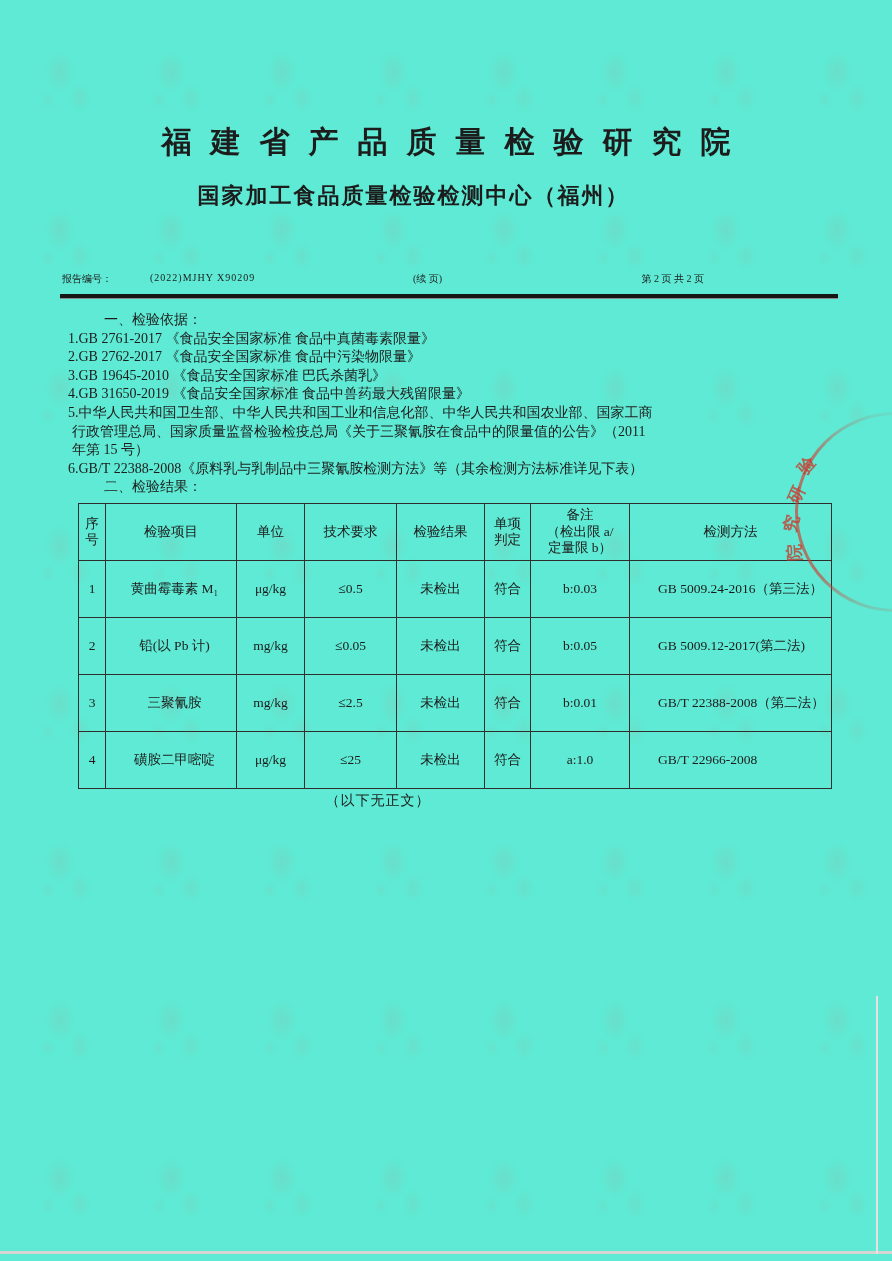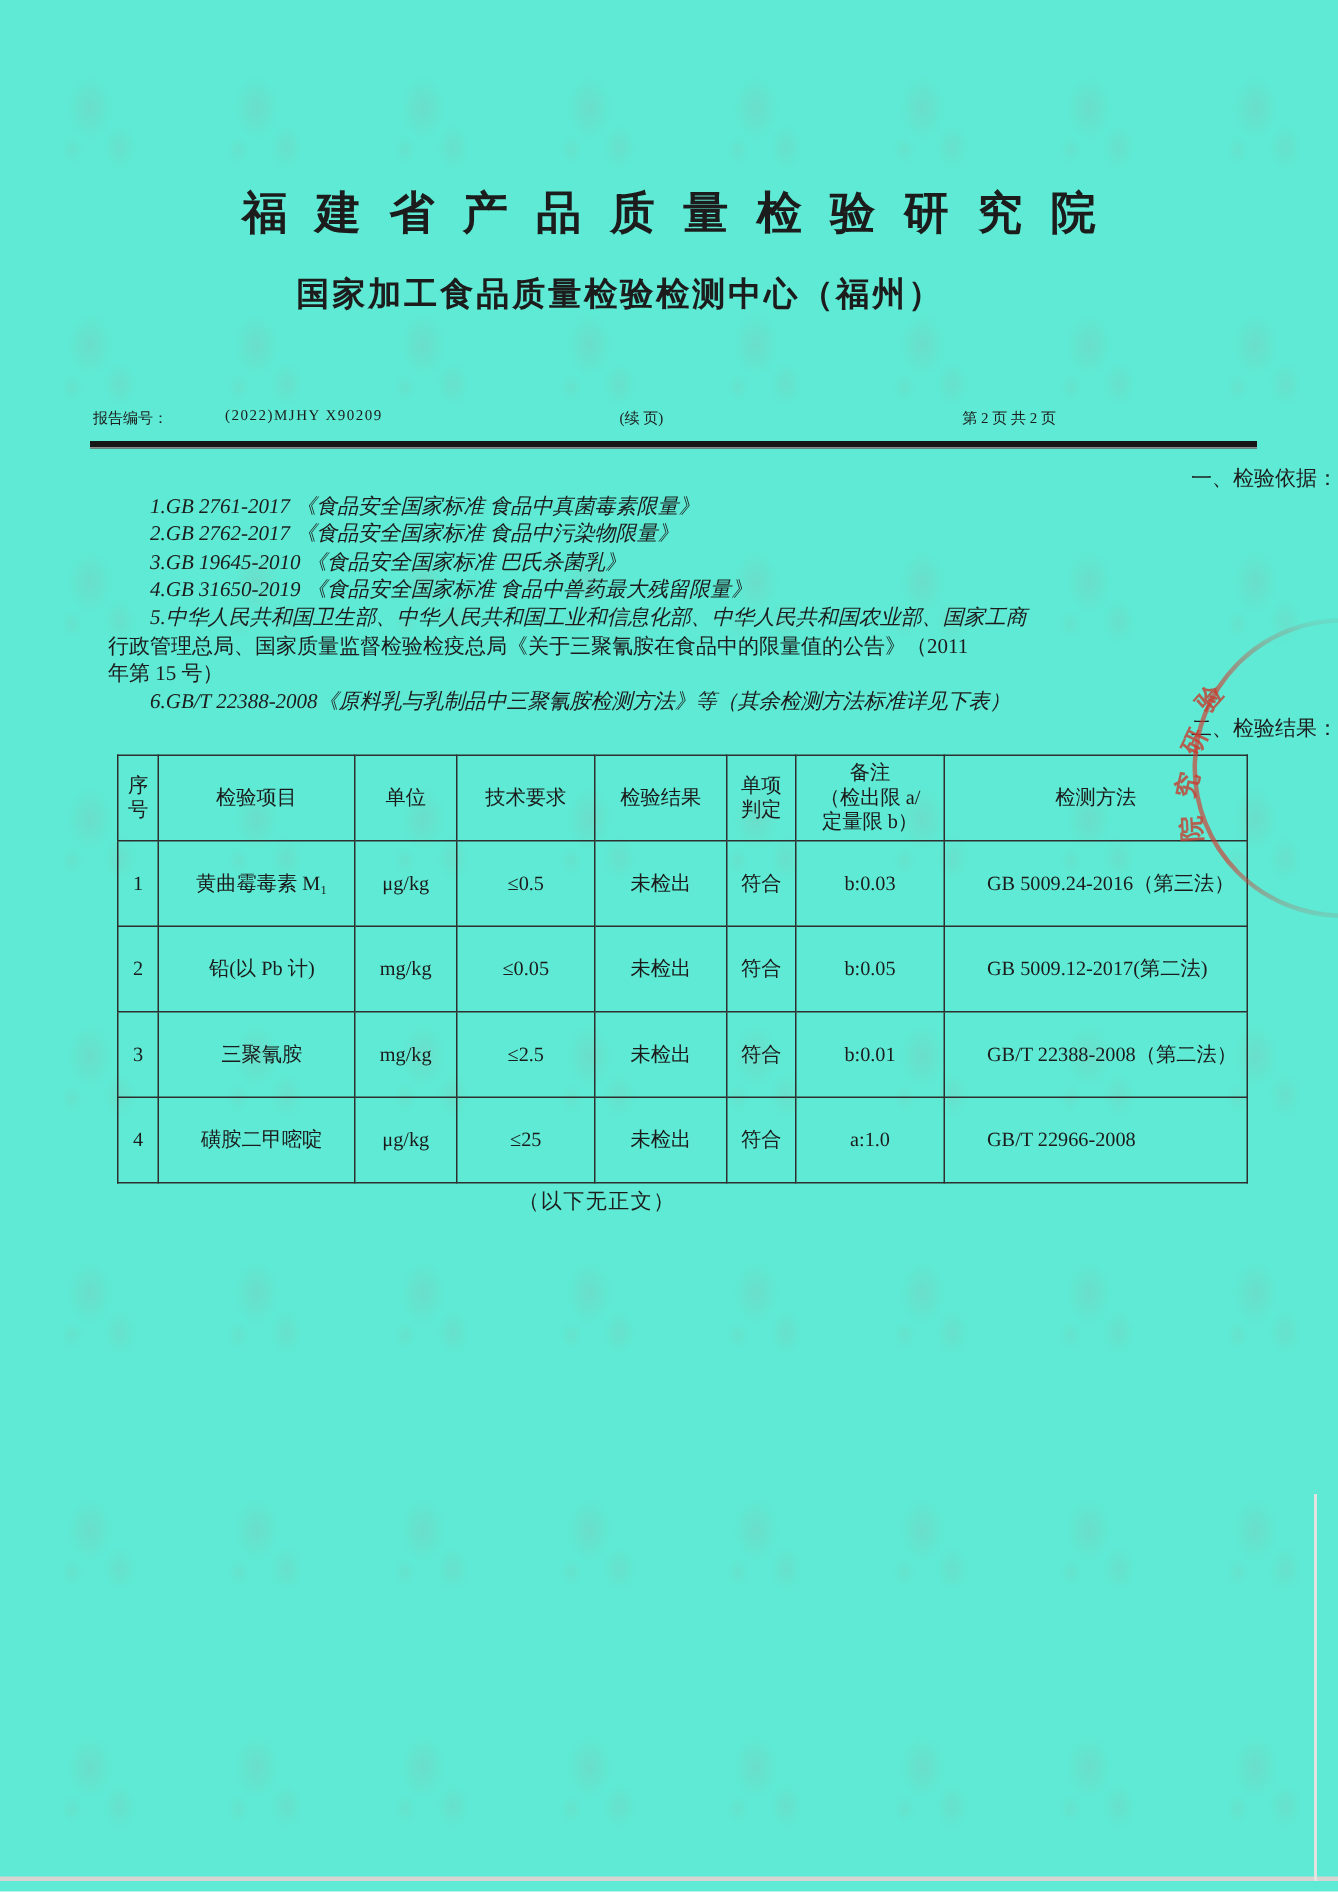--- a/index.html
+++ b/index.html
@@ -44,42 +44,42 @@
   .meta-no-label{position:absolute;left:62px;top:0;}
   .meta-no-value{position:absolute;left:150px;top:0;letter-spacing:1px;}
   .meta-cont{position:absolute;left:413px;top:0;}
   .meta-page{position:absolute;right:56px;top:0;}
   .rule-thick{
     position:absolute;top:294px;left:60px;width:778px;height:4px;
     background:#161616;border-bottom:1px solid #8a8a8a;
   }
   .text-block{position:absolute;top:311px;left:0;width:892px;font-size:14px;line-height:18.6px;}
   .tl{height:18.6px;white-space:nowrap;}
-  .tl.heading{padding-left:104px;text-align:right;}
-  .tl.item{padding-left:100px;font-style:italic;}
+  .tl.heading{padding-left:104px;}
+  .tl.item{padding-left:68px;}
   .tl.cont{padding-left:72px;}
   .results-table{
     position:absolute;top:503px;left:78px;
     border-collapse:collapse;table-layout:fixed;width:753px;
     font-size:13.5px;color:#1b1b1b;
   }
   .results-table th,.results-table td{
     border:1px solid #2e2e2e;
     text-align:center;vertical-align:middle;
     padding:0;overflow:hidden;
     font-weight:normal;
   }
   .results-table thead tr{height:57px;}
   .results-table tbody tr{height:57px;}
   .results-table th{white-space:pre-line;line-height:16.5px;}
   .results-table td:nth-child(2){text-align:center;padding-left:7px;}
   .results-table td:nth-child(8){text-align:left;padding-left:28px;}
   .footer-note{
     position:absolute;top:792px;left:0;width:756px;
-    text-align:center;font-size:14px;letter-spacing:1px;padding-left:20px;
+    text-align:center;font-size:14px;letter-spacing:1px;
   }
   
   .seal{
     position:absolute;left:774px;top:408px;width:118px;height:212px;
     overflow:hidden;pointer-events:none;
     -webkit-mask-image:linear-gradient(to bottom, transparent 0%, #000 24%, #000 78%, transparent 100%);
     mask-image:linear-gradient(to bottom, transparent 0%, #000 24%, #000 78%, transparent 100%);
   }
   .seal-circle{
     position:absolute;left:21px;top:4px;width:200px;height:200px;

